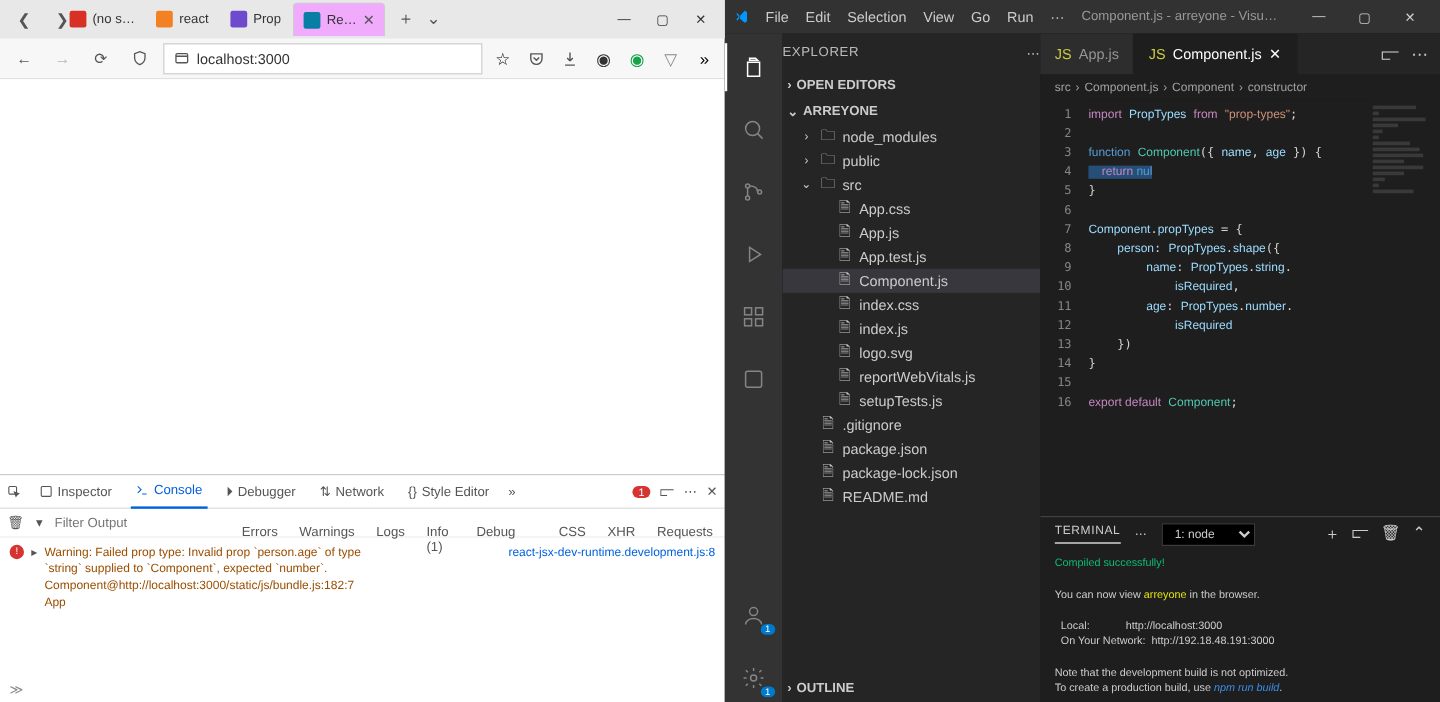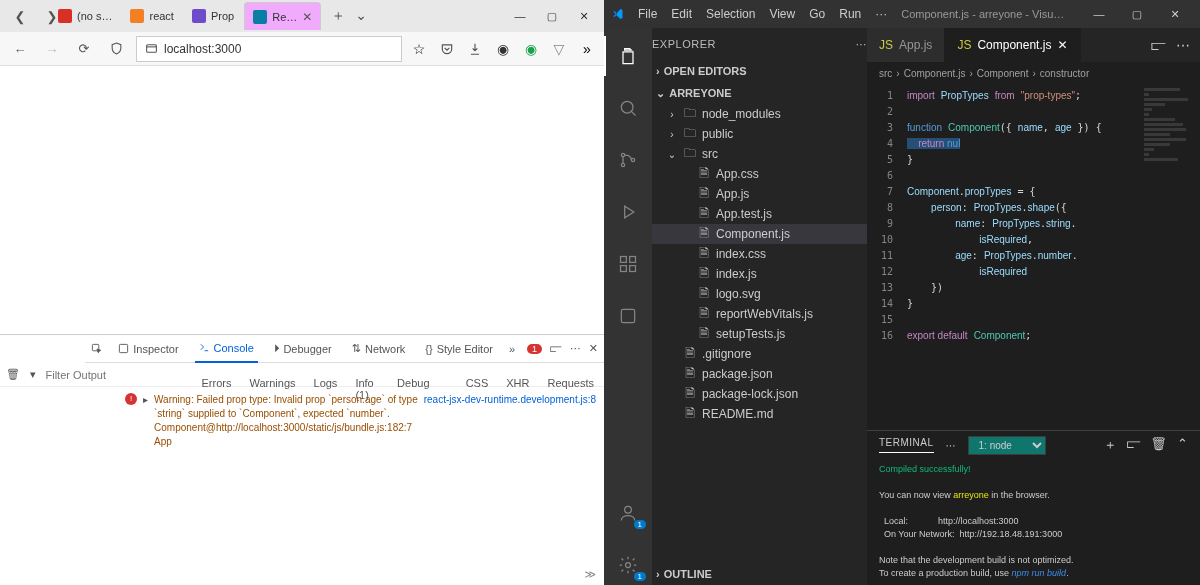--- a/index.html
+++ b/index.html
@@ -21,21 +21,21 @@
 .b-tabctl{display:flex;gap:10px;margin-left:8px;color:#555;font-size:14px;}
 .b-winctl{display:flex;gap:4px;margin-left:auto;margin-right:6px;}
 .b-winctl div{width:28px;height:24px;display:flex;align-items:center;justify-content:center;color:#333;font-size:11px;}
 .b-addrbar{display:flex;align-items:center;height:34px;background:#f7f7f7;padding:0 8px;gap:8px;border-bottom:1px solid #e0e0e0;}
 .b-addrbar .abtn{width:24px;height:24px;display:flex;align-items:center;justify-content:center;color:#555;font-size:13px;}
 .b-urlbox{flex:1;display:flex;align-items:center;height:26px;background:#fff;border:1px solid #ccc;border-radius:0;padding:0 8px;gap:6px;font-size:12px;color:#333;}
 .b-ticons{display:flex;gap:10px;align-items:center;}
 .b-ticons .ti{width:18px;height:18px;font-size:14px;display:flex;align-items:center;justify-content:center;}
 .b-content{flex:1;background:#fff;}
 
-.devtools{height:251px;border-top:1px solid #ccc;display:flex;flex-direction:column;background:#fff;font-size:11px;align-items:flex-end;}
+.devtools{height:190px;border-top:1px solid #ccc;display:flex;flex-direction:column;background:#fff;font-size:11px;}
 .dt-tabs{display:flex;align-items:center;height:28px;border-bottom:1px solid #ddd;padding:0 6px;gap:12px;color:#555;}
 .dt-tabs .dt-tab{display:flex;align-items:center;gap:4px;padding:0 4px;height:28px;}
 .dt-tabs .dt-tab.active{color:#0060df;border-bottom:2px solid #0060df;}
 .dt-badge{background:#d63333;color:#fff;border-radius:8px;font-size:9px;padding:0 5px;}
 .dt-filter{display:flex;align-items:center;height:24px;border-bottom:1px solid #eee;padding:0 6px;gap:10px;color:#555;}
 .dt-filter input{border:0;outline:0;font-size:11px;flex:0 0 120px;color:#888;}
 .dt-filter .ftab{padding:0 4px;}
 .dt-filter .right{margin-left:auto;display:flex;gap:10px;margin-top:29px;}
 .dt-log{flex:1;padding:6px 8px;font-family:Menlo,Consolas,monospace;font-size:10px;line-height:1.4;overflow:hidden;}
 .dt-warn{color:#9a4e00;display:flex;gap:6px;}
@@ -78,21 +78,21 @@
 .gutter{width:34px;text-align:right;padding:4px 8px 0 0;color:#858585;font:10px/16px Menlo,Consolas,monospace;}
 .code{flex:1;padding:4px 0 0 6px;font:10px/16px Menlo,Consolas,monospace;white-space:pre;color:#d4d4d4;background:#1e1e1e;}
 .minimap{width:60px;background:#1e1e1e;opacity:.5;padding:4px;}
 .minimap .mm{height:3px;margin-bottom:2px;background:#555;}
 .kw{color:#c586c0;} .fn{color:#569cd6;} .id{color:#9cdcfe;} .str{color:#ce9178;} .ty{color:#4ec9b0;}
 .hl{background:#264f78;}
 
 .vs-term{height:155px;border-top:1px solid #414141;background:#1e1e1e;display:flex;flex-direction:column;}
 .vs-term .th{display:flex;align-items:center;height:28px;padding:0 12px;gap:12px;font-size:10px;color:#ccc;}
 .vs-term .th .lab{letter-spacing:.5px;border-bottom:1px solid #fff;padding-bottom:4px;}
-.vs-term .th select{background:#0f766e;border:1px solid #3c3c3c;color:#ccc;font-size:10px;padding:2px 16px 2px 6px;}
+.vs-term .th select{background:#000000;border:1px solid #3c3c3c;color:#ccc;font-size:10px;padding:2px 16px 2px 6px;text-align:center;}
 .vs-term .th .tr{margin-left:auto;display:flex;gap:10px;font-size:13px;}
 .vs-term .tout{flex:1;padding:4px 12px;font:9px/13px Menlo,Consolas,monospace;color:#ccc;white-space:pre-wrap;overflow:hidden;}
 .tg{color:#0dbc79;} .ty2{color:#e5e510;} .tc{color:#3b8eea;font-style:italic;}
 
 svg{width:1em;height:1em;display:block;}
 </style>
 </head>
 <body>
 
 <div class="browser">

